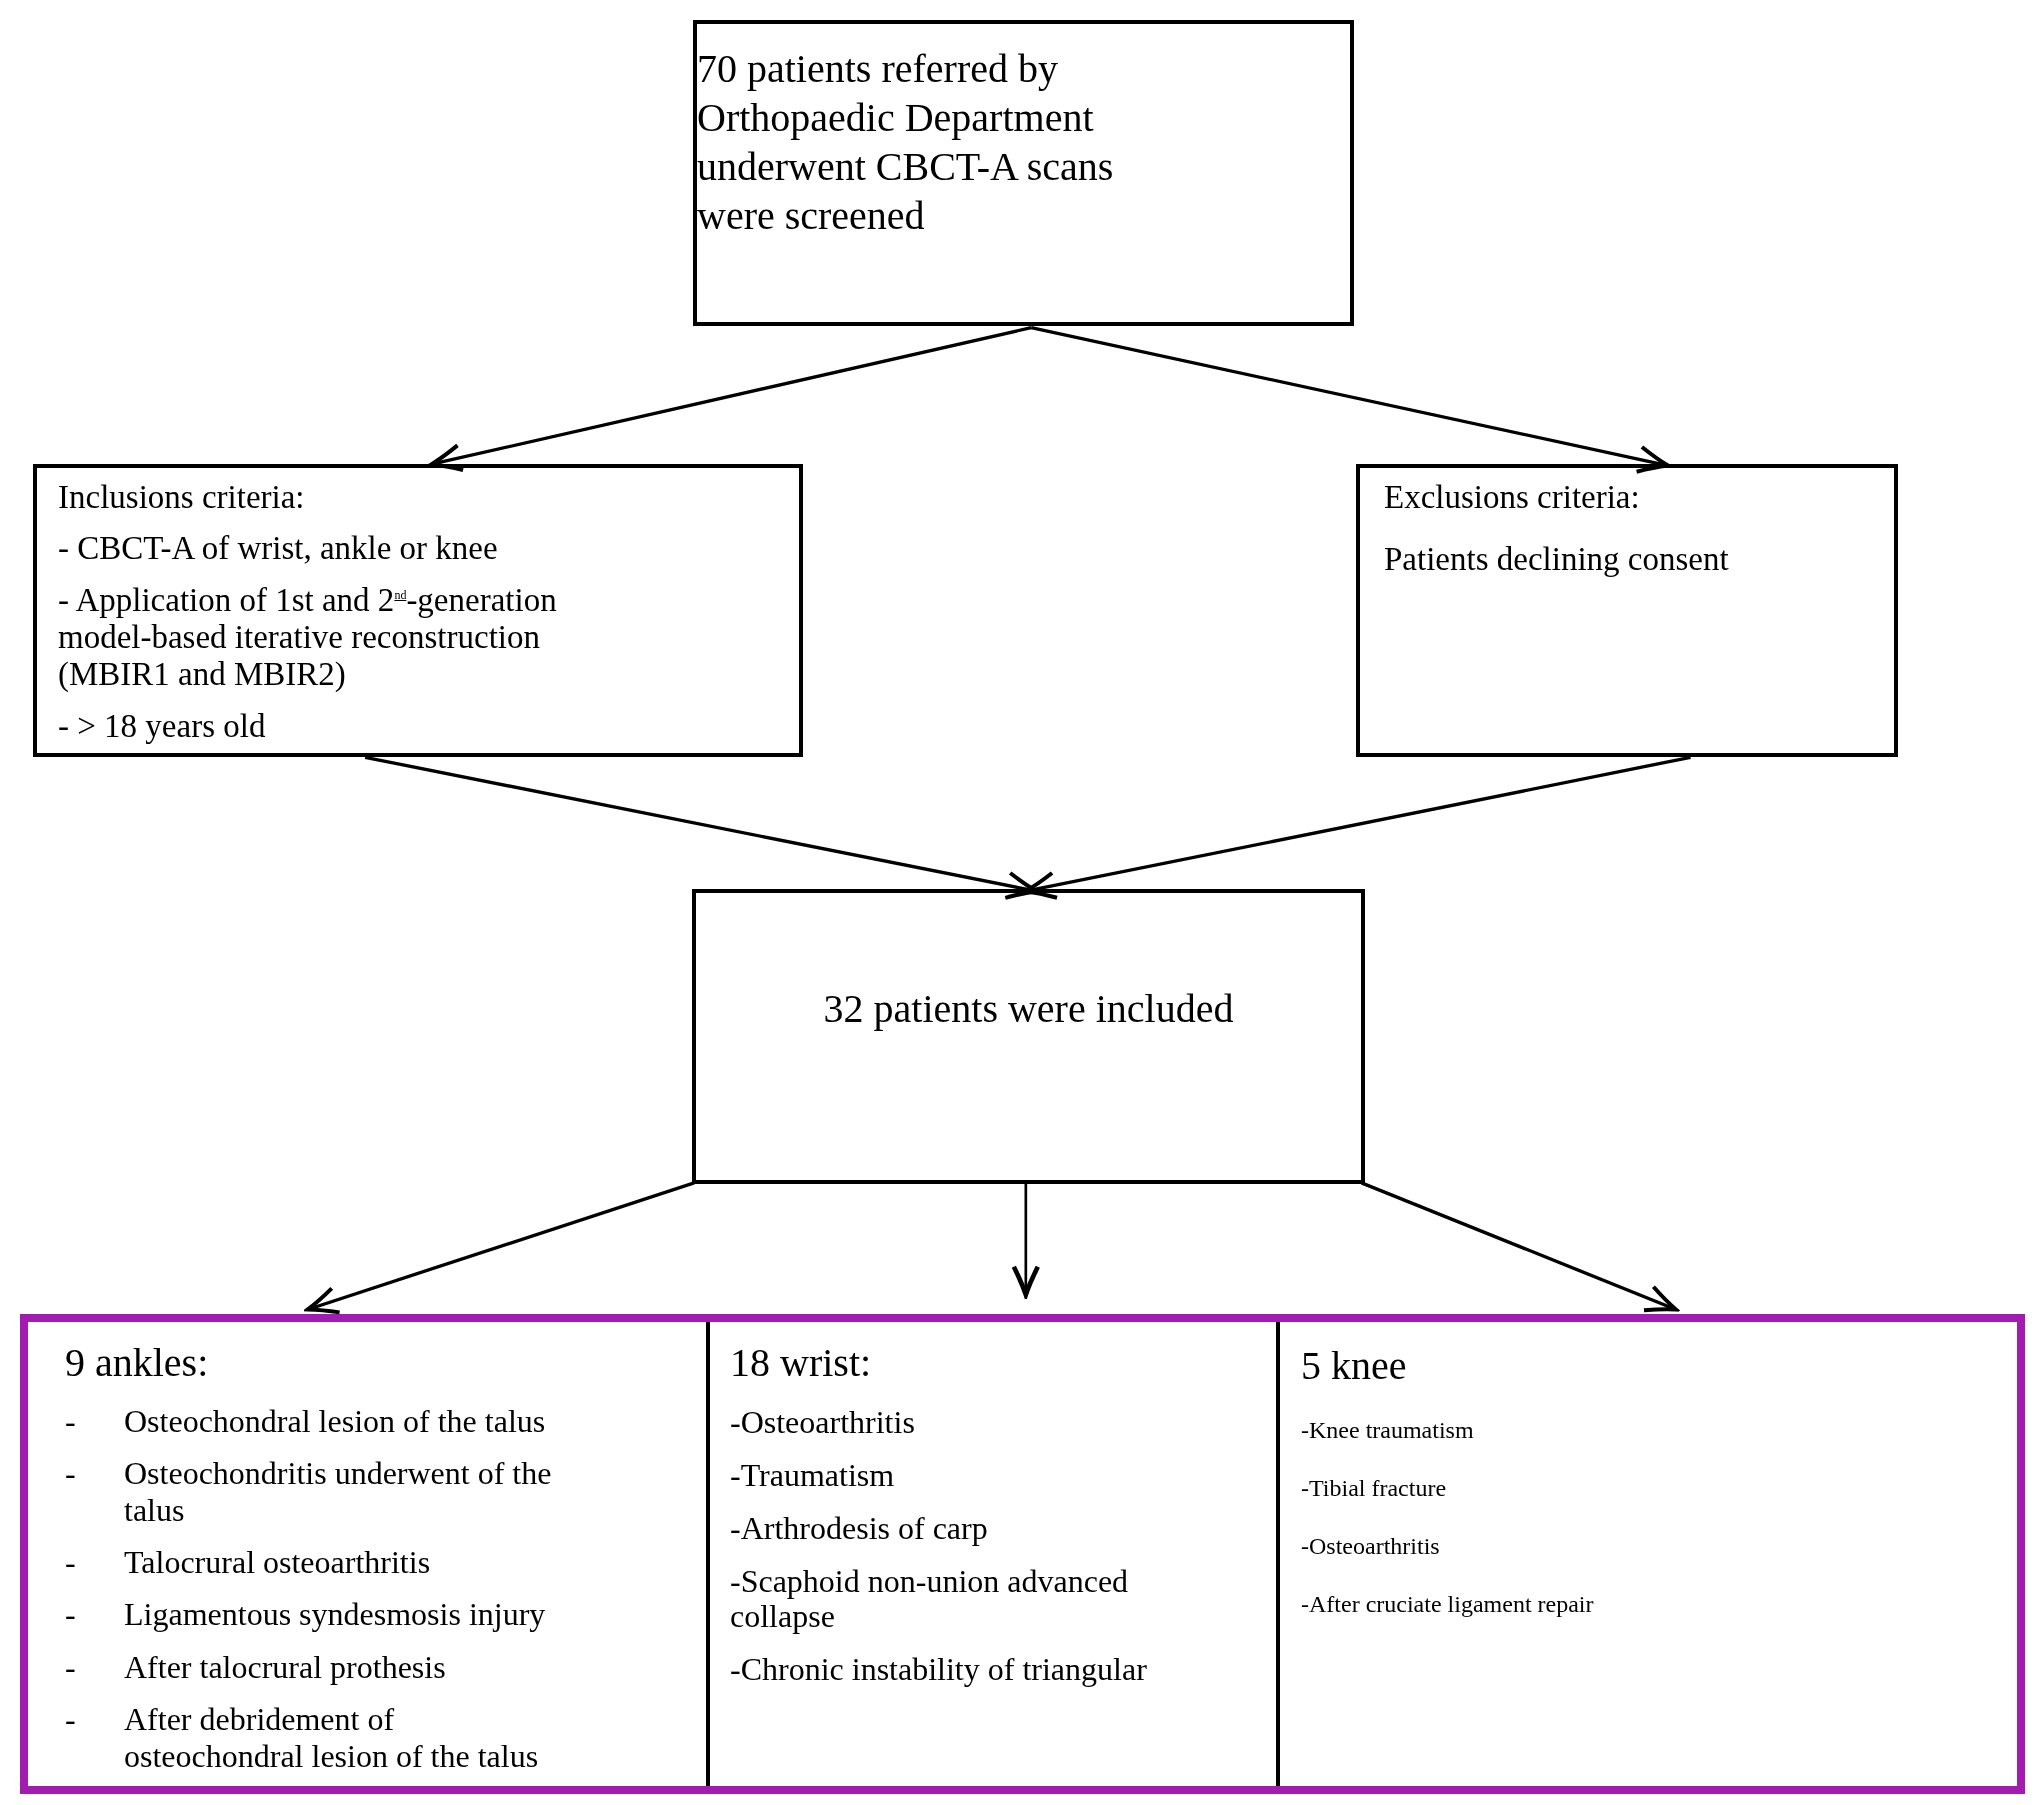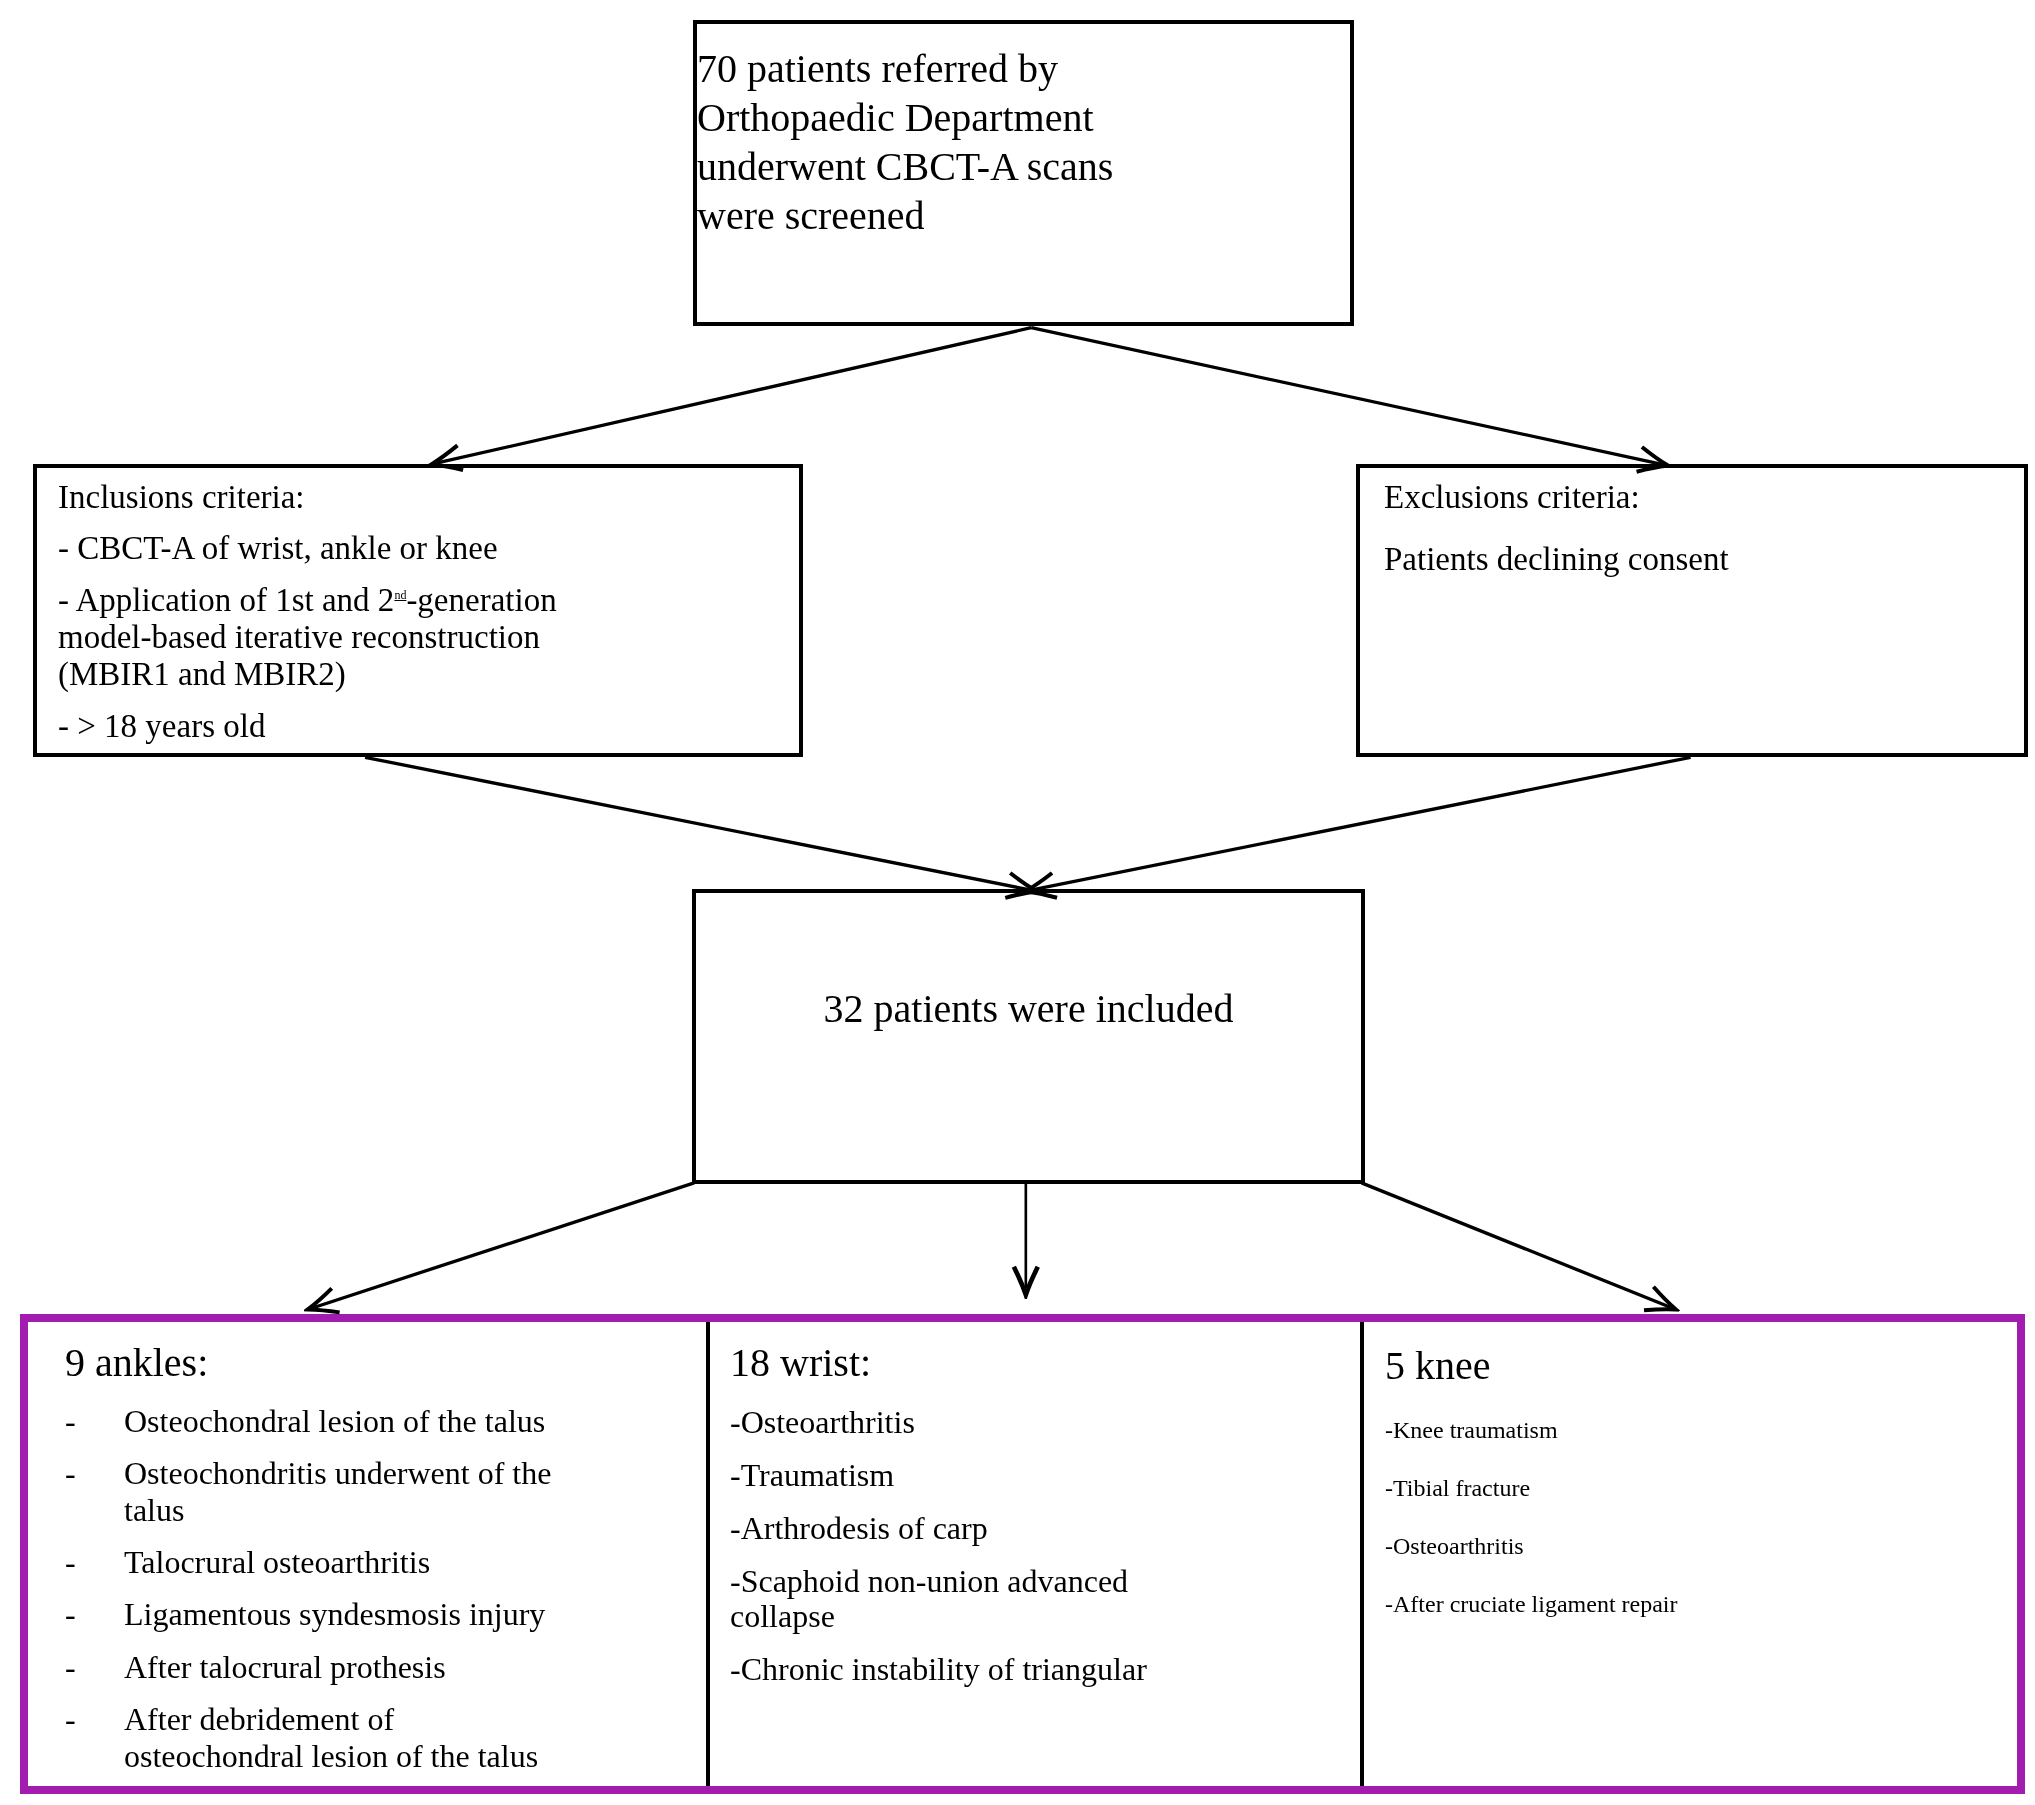--- a/index.html
+++ b/index.html
@@ -24,21 +24,21 @@
     font-size:40px;line-height:49px;
     padding-top:20px;
   }
   
   .incl-box{
     left:33px;top:464px;width:770px;height:293px;
     font-size:33px;line-height:37px;
     padding:10.7px 13.3px 0 21px;
   }
   .excl-box{
-    left:1356px;top:464px;width:672px;height:293px;
+    left:1356px;top:464px;width:542px;height:293px;
     font-size:33px;line-height:37px;
     padding:10.7px 13.3px 0 24px;
   }
   .citem{margin-top:14.7px;}
   .excl-box .citem{margin-top:25px;}
   sup.gen{font-size:12px;line-height:0;vertical-align:super;text-decoration:underline;}
   
   .mid-box{
     left:692px;top:889px;width:673px;height:295px;
     font-size:40px;
@@ -48,21 +48,21 @@
   
   .bottom-row{
     position:absolute;left:20px;top:1314px;width:2005px;height:480px;
     display:flex;
     border:8px solid #a21caf;
     box-sizing:border-box;
     background:#fff;
   }
   .cell{box-sizing:border-box;height:100%;}
   .cell-ankle{width:682px;border-right:4px solid #000;padding:17.3px 10.7px 0 37px;}
-  .cell-wrist{width:654px;border-right:4px solid #000;padding:17.3px 10.7px 0 20px;}
+  .cell-wrist{width:570px;border-right:4px solid #000;padding:17.3px 10.7px 0 20px;}
   .cell-knee{flex:1;padding:20px 10.7px 0 21px;}
   .bheading{font-size:40px;line-height:48px;}
   
   .arow{display:flex;font-size:32px;line-height:37px;margin-top:15.3px;}
   .arow .dash{flex:0 0 59px;}
   .arow .atext{flex:1;}
   
   .witem{font-size:32px;line-height:35px;margin-top:18px;}
   .kitem{font-size:24px;line-height:35px;margin-top:23px;}
   

